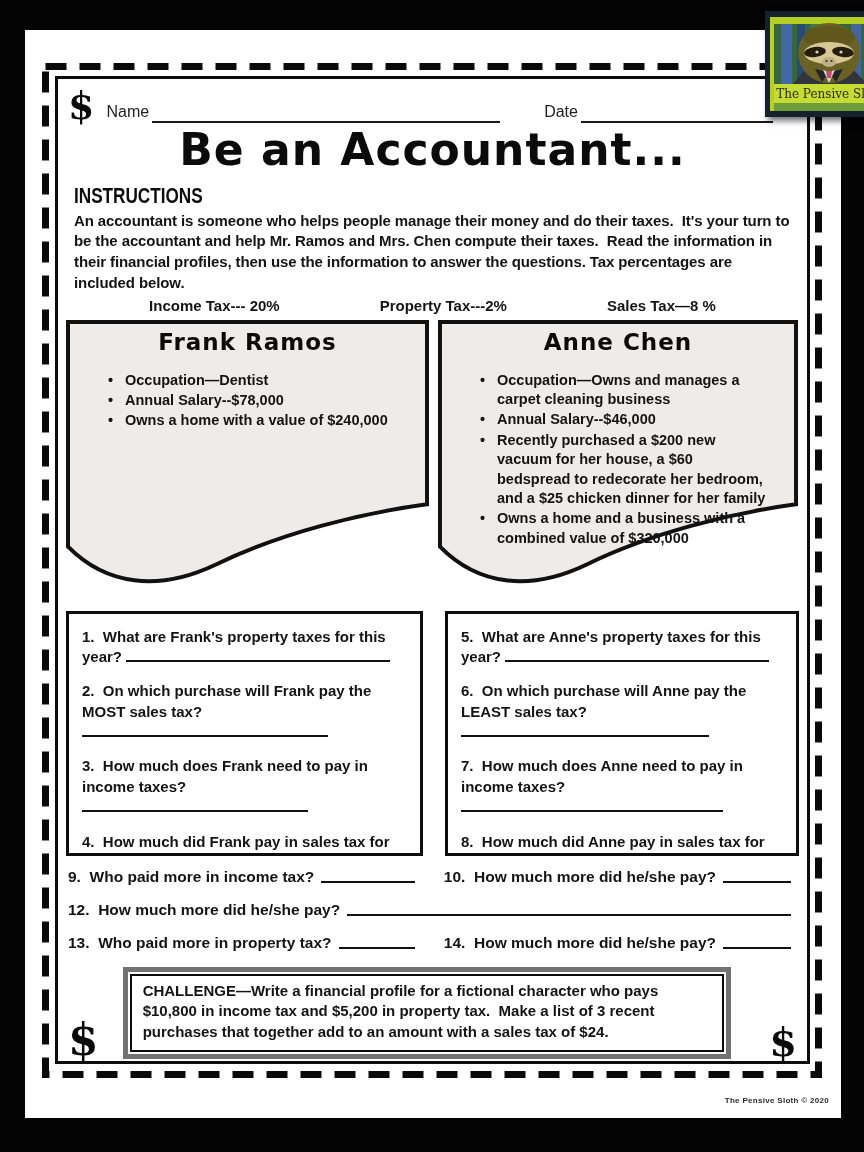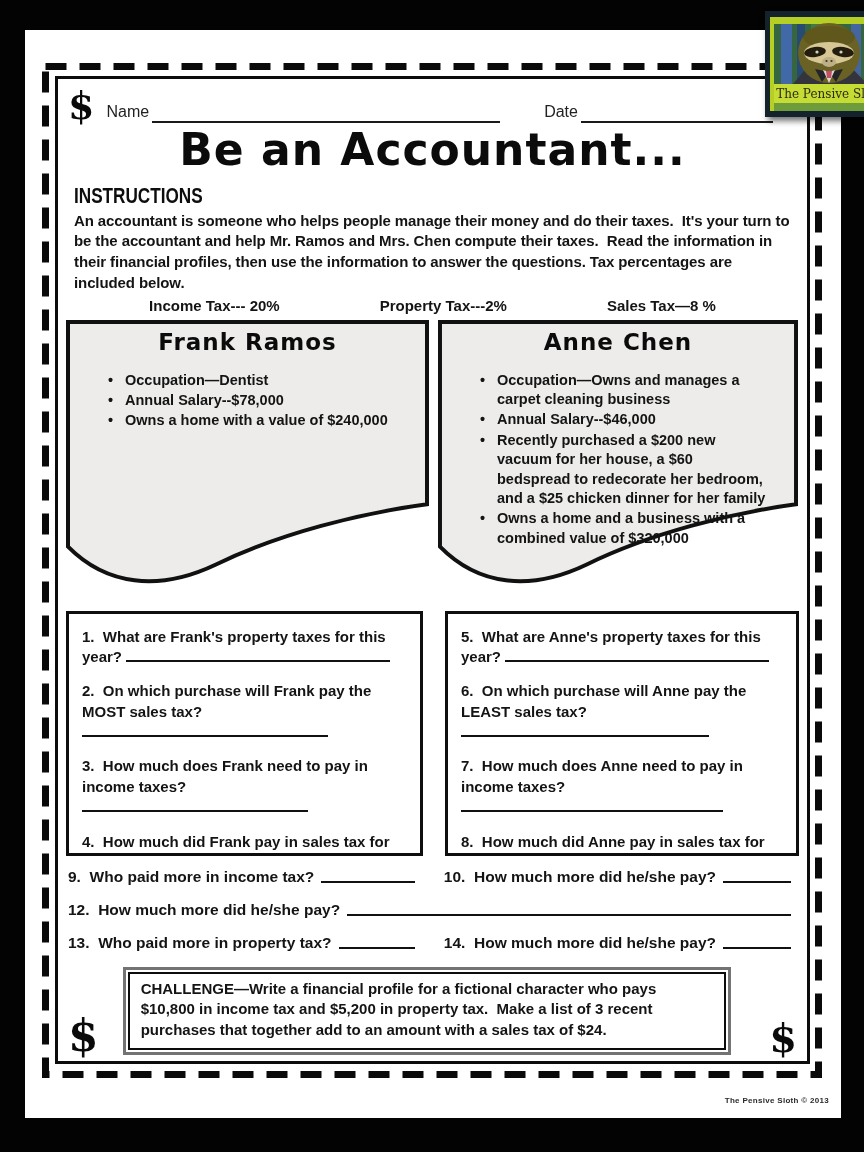--- a/index.html
+++ b/index.html
@@ -88,21 +88,21 @@
   .row-line { flex:1; border-bottom:2px solid #111; margin:0 14px 3px 7px; height:2px; }
   .half-right .row-line { margin-right:6px; }
 
   
   .challenge-row { display:flex; align-items:flex-end; margin-top:10px; padding:0 2px; }
   .challenge-dollar {
     font-family:"DejaVu Serif", serif; font-weight:bold; font-size:44px; line-height:0.85;
     color:#0a0a0a;
   }
   .challenge-outer {
-    border:3px solid #737373; padding:2px; margin:0 38px 0 24px; width:688px;
+    border:5px solid #737373; padding:2px; margin:0 38px 0 24px; width:688px;
     box-sizing:border-box; background:#fff;
   }
   .challenge-inner { border:2px solid #0c0c0c; padding:5px 11px 7px 11px; }
   .challenge-text { font-weight:700; font-size:15px; line-height:1.38; white-space:pre-wrap; }
 
   .footer {
     position:absolute; right:12px; bottom:13px; font-size:8px; color:#2a2a2a;
     letter-spacing:0.3px; font-weight:700;
   }
 
@@ -246,21 +246,21 @@
           <div class="challenge-inner">
             <div class="challenge-text">CHALLENGE—Write a financial profile for a fictional character who pays $10,800 in income tax and $5,200 in property tax.  Make a list of 3 recent purchases that together add to an amount with a sales tax of $24.</div>
           </div>
         </div>
         <span class="challenge-dollar" style="font-size:40px;">$</span>
       </div>
 
     </div>
   </div>
 
-  <div class="footer">The Pensive Sloth © 2013</div>
+  <div class="footer">The Pensive Sloth © 2020</div>
 </div>
 
 <div class="logo">
   <svg width="131" height="106" viewBox="0 0 131 106">
     <rect width="131" height="106" fill="#14222b"></rect>
     <rect x="5" y="6" width="121" height="94" fill="#b5cf25"></rect>
     <rect x="9" y="13" width="113" height="60" fill="#35663f"></rect>
     <rect x="16" y="13" width="11" height="60" fill="#4169a8"></rect>
     <rect x="32" y="13" width="8" height="60" fill="#274b72"></rect>
     <rect x="46" y="13" width="10" height="60" fill="#3f7a4b"></rect>

